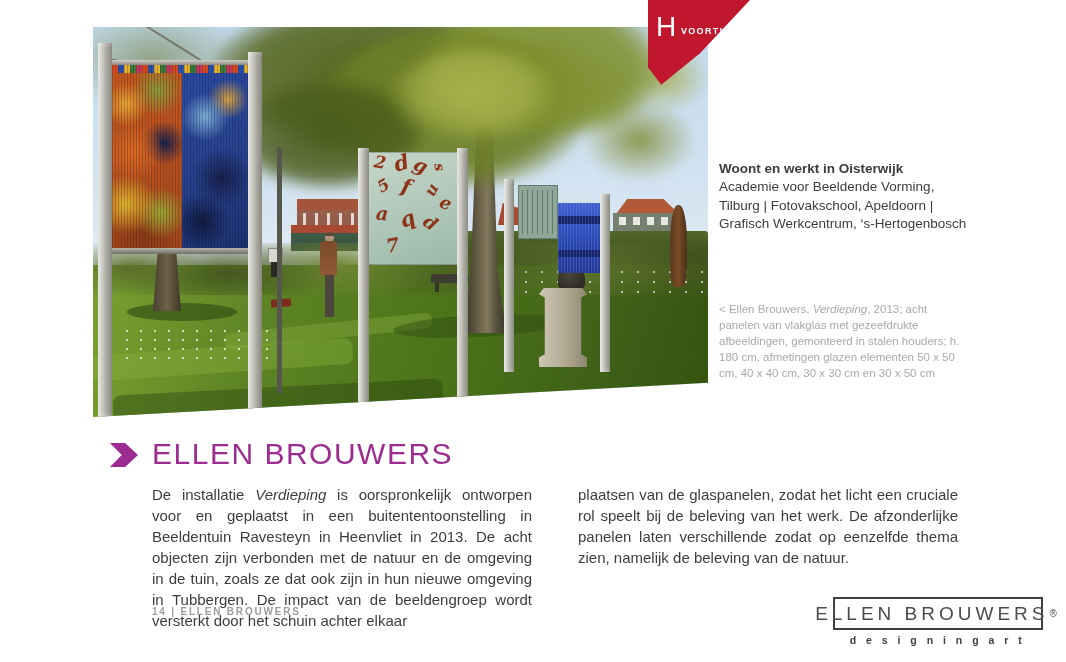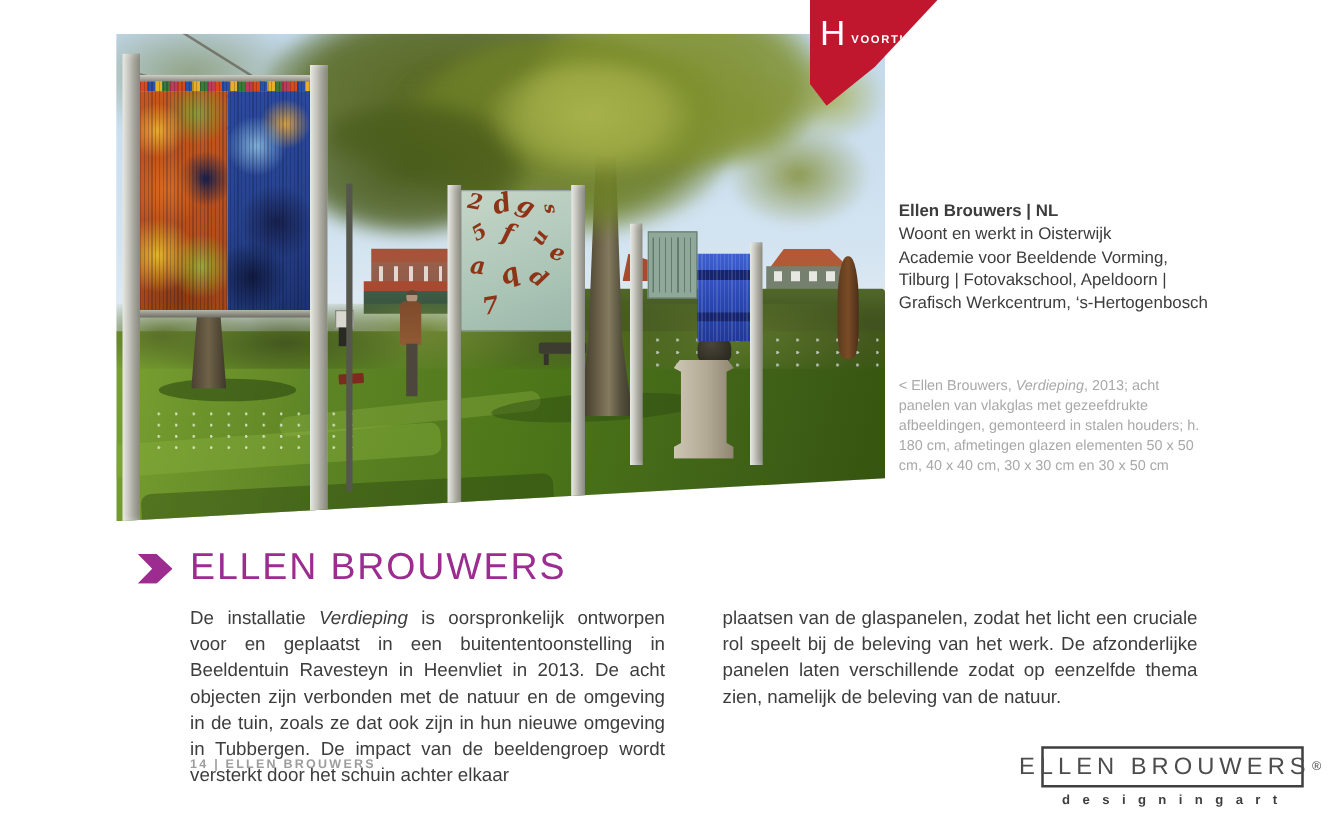--- a/index.html
+++ b/index.html
@@ -267,21 +267,20 @@
     <div class="post post2"></div>
   </div>
 
   <div class="ribbon" style="background: rgb(192, 23, 47);">
     <span class="ribbon-letter">H</span>
     <span class="ribbon-label">VOORTUIN</span>
   </div>
 
   <div class="artist-info">
 
-  <div class="artist-line">Ellen Brouwers  |  NL</div>
       <div class="artist-line">Woont en werkt in Oisterwijk</div>
       <div class="artist-line">Academie voor Beeldende Vorming,</div>
       <div class="artist-line">Tilburg | Fotovakschool, Apeldoorn |</div>
       <div class="artist-line">Grafisch Werkcentrum, ‘s-Hertogenbosch</div>
     </div>
 
   <div class="caption">
     <span>&lt; Ellen Brouwers, </span><span class="it">Verdieping</span><span>, 2013; acht panelen van vlakglas met gezeefdrukte afbeeldingen, gemonteerd in stalen houders; h. 180 cm, afmetingen glazen elementen 50 x 50 cm, 40 x 40 cm, 30 x 30 cm en 30 x 50 cm</span>
   </div>
 

